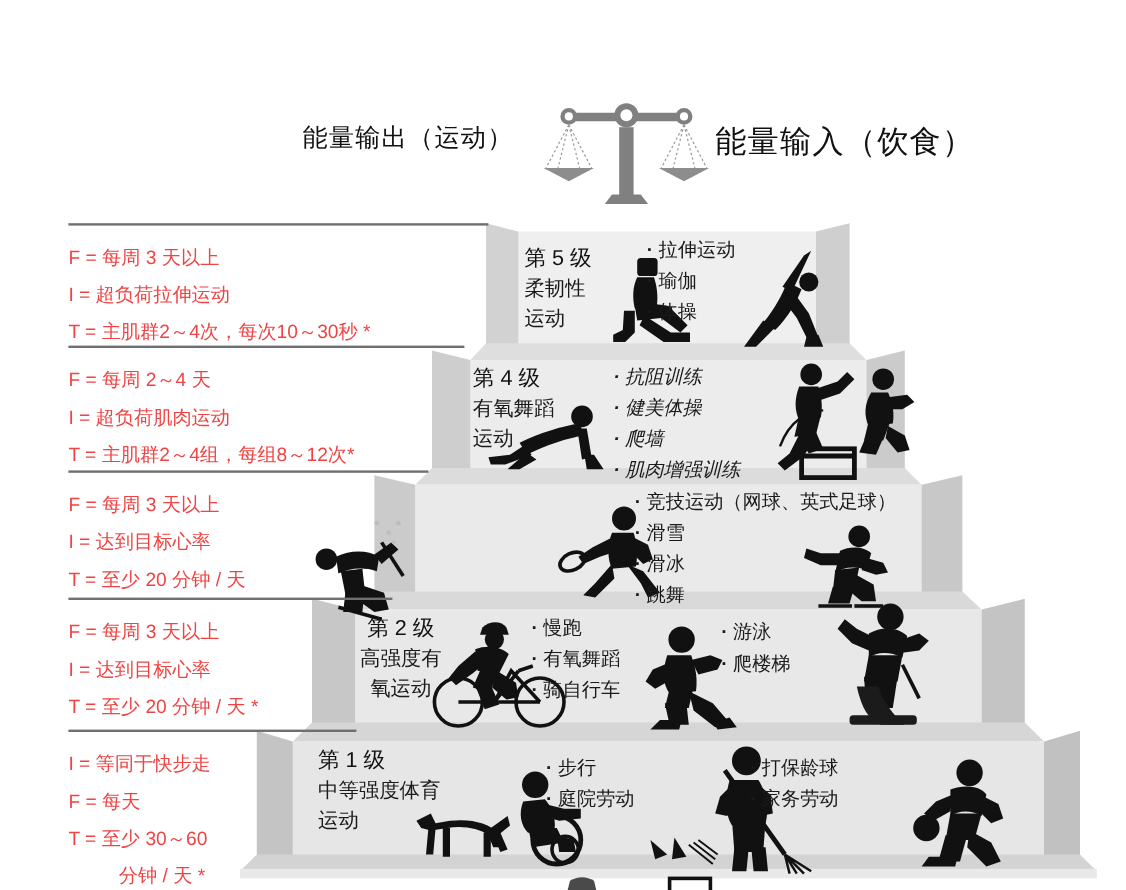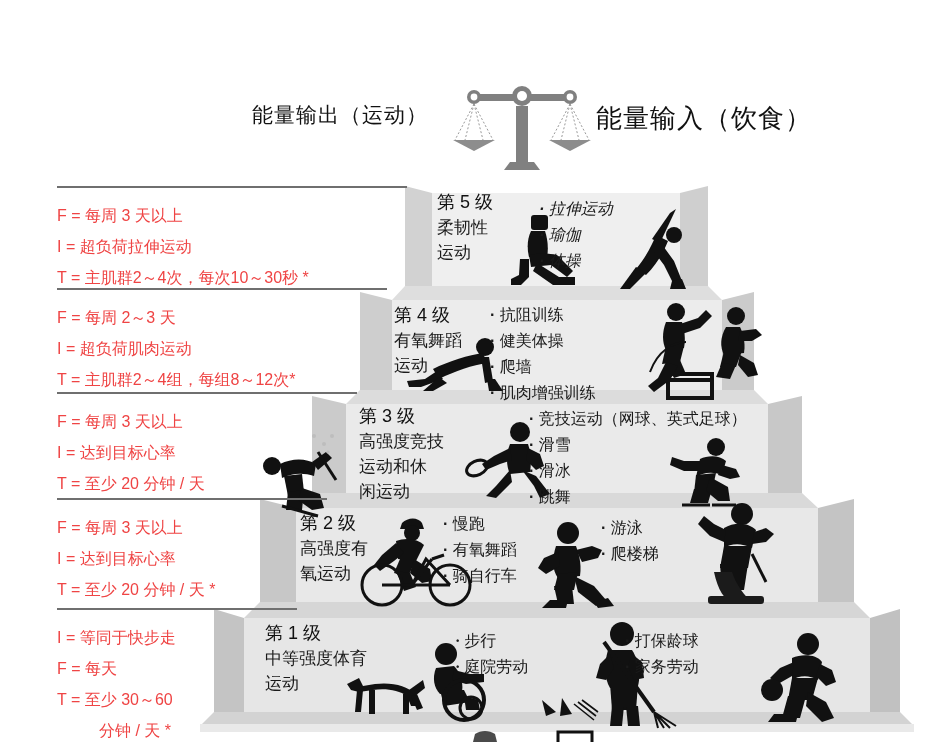--- a/index.html
+++ b/index.html
@@ -365,95 +365,89 @@
     <svg width="72" height="44" viewBox="0 0 72 44">
       <path d="M4 2 L18 14 L8 18 Z" fill="#111"></path>
       <path d="M24 0 L34 16 L22 18 Z" fill="#111"></path>
       <g stroke="#111" stroke-width="1.6" fill="none">
         <path d="M36 6 L56 22 M40 4 L58 18 M44 2 L60 14"></path>
       </g>
       <rect x="20" y="34" width="34" height="20" fill="none" stroke="#111" stroke-width="3"></rect>
     </svg>
   </div>
 
-  <div class="tier-label" style="left:437px;top:190px;">
+  <div class="tier-label" style="left:437px;top:203px;">
     <span class="lvl">第 5 级</span><br>
     <span>柔韧性</span><br>
     <span>运动</span>
   </div>
-  <div class="bul" style="left:539px;top:196px;font-style:italic;">
+  <div class="bul" style="left:539px;top:196px;">
     <div>拉伸运动</div>
     <div>瑜伽</div>
     <div>体操</div>
   </div>
 
   <div class="tier-label" style="left:394px;top:303px;">
     <span class="lvl">第 4 级</span><br>
     <span>有氧舞蹈</span><br>
     <span>运动</span>
   </div>
-  <div class="bul" style="left:490px;top:302px;">
+  <div class="bul" style="left:511px;top:302px;font-style:italic;">
     <div>抗阻训练</div>
     <div>健美体操</div>
     <div>爬墙</div>
     <div>肌肉增强训练</div>
   </div>
 
-  <div class="tier-label" style="left:359px;top:404px;">
-    <span class="lvl">第 3 级</span><br>
-    <span>高强度竞技</span><br>
-    <span>运动和休</span><br>
-    <span>闲运动</span>
-  </div>
   <div class="bul" style="left:529px;top:406px;">
     <div>竞技运动（网球、英式足球）</div>
     <div>滑雪</div>
     <div>滑冰</div>
     <div>跳舞</div>
   </div>
 
-  <div class="tier-label" style="left:300px;top:511px;">
+  <div class="tier-label" style="left:300px;top:511px;text-align:center;">
     <span class="lvl">第 2 级</span><br>
     <span>高强度有</span><br>
     <span>氧运动</span>
   </div>
   <div class="bul" style="left:443px;top:511px;">
     <div>慢跑</div>
     <div>有氧舞蹈</div>
     <div>骑自行车</div>
   </div>
   <div class="bul" style="left:601px;top:515px;">
     <div>游泳</div>
     <div>爬楼梯</div>
   </div>
 
   <div class="tier-label" style="left:265px;top:621px;">
     <span class="lvl">第 1 级</span><br>
     <span>中等强度体育</span><br>
     <span>运动</span>
   </div>
-  <div class="bul" style="left:455px;top:628px;font-family:Liberation Serif, serif;">
+  <div class="bul" style="left:455px;top:628px;">
     <div>步行</div>
     <div>庭院劳动</div>
   </div>
   <div class="bul" style="left:625px;top:628px;">
     <div>打保龄球</div>
     <div>家务劳动</div>
   </div>
 
   <div class="fit" style="left:57px;top:200px;">
     <span class="rule" style="width:350px;"></span>
     <span class="ln">F = 每周 3 天以上</span>
     <span class="ln">I = 超负荷拉伸运动</span>
     <span class="ln">T = 主肌群2～4次，每次10～30秒 *</span>
   </div>
 
   <div class="fit" style="left:57px;top:302px;">
     <span class="rule" style="width:330px;"></span>
-    <span class="ln">F = 每周 2～3 天</span>
+    <span class="ln">F = 每周 2～4 天</span>
     <span class="ln">I = 超负荷肌肉运动</span>
     <span class="ln">T = 主肌群2～4组，每组8～12次*</span>
   </div>
 
   <div class="fit" style="left:57px;top:406px;">
     <span class="rule" style="width:300px;"></span>
     <span class="ln">F = 每周 3 天以上</span>
     <span class="ln">I = 达到目标心率</span>
     <span class="ln">T = 至少 20 分钟 / 天</span>
   </div>

